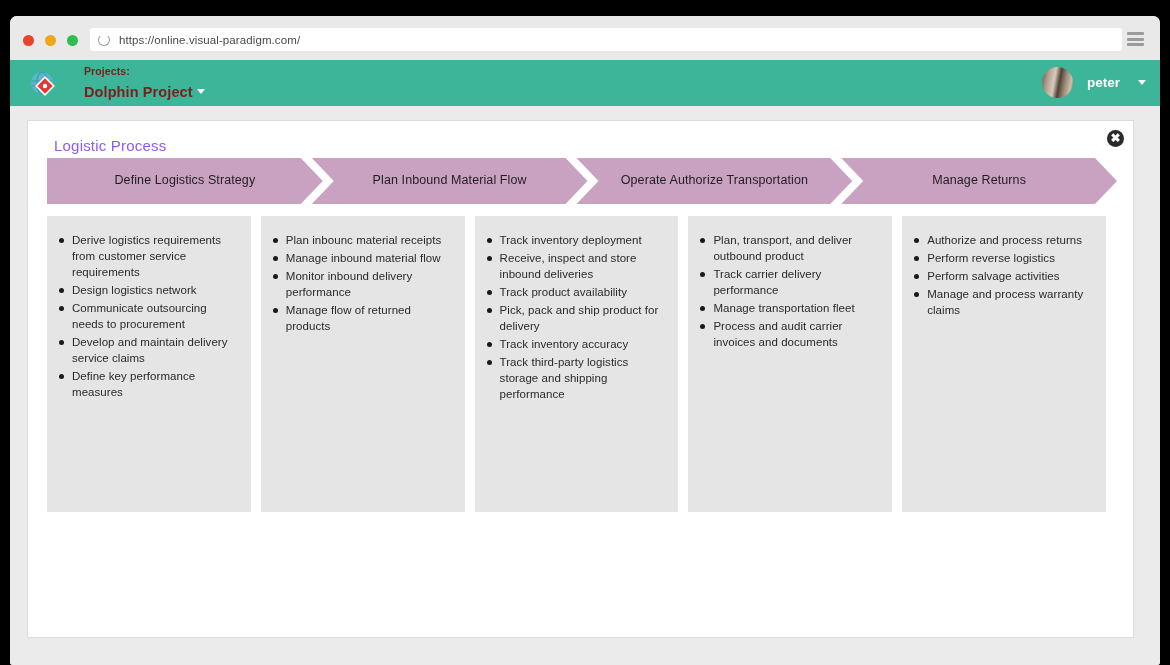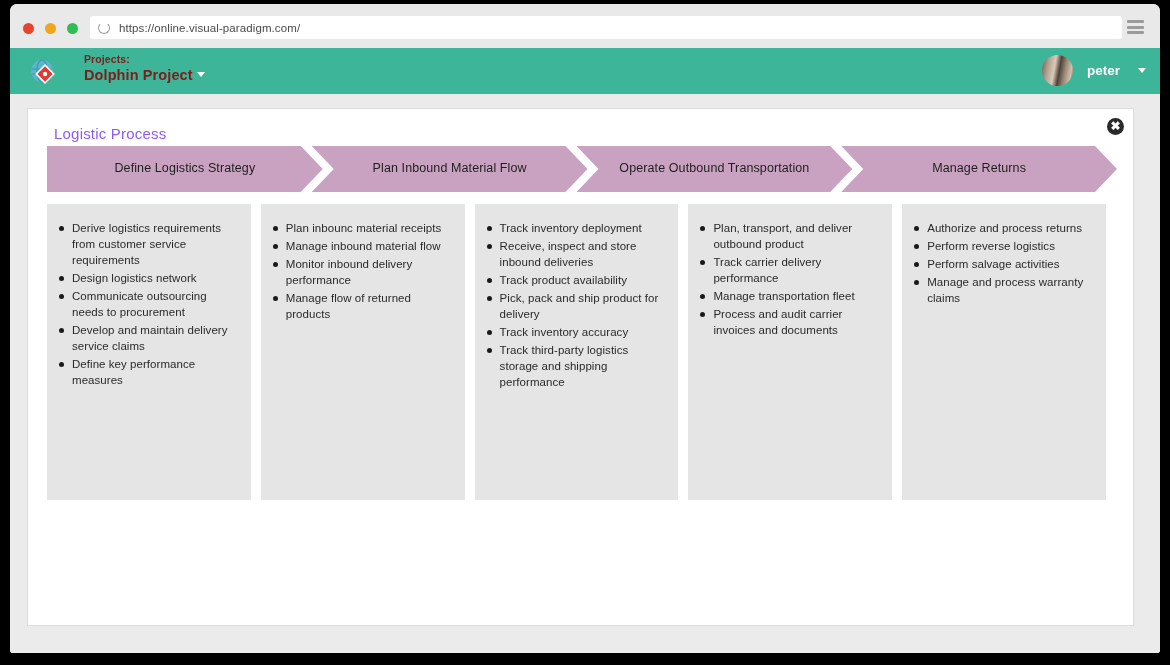--- a/index.html
+++ b/index.html
@@ -16,21 +16,21 @@
   .screen {
     position: relative;
     width: 1170px;
     height: 665px;
     background: #000000;
   }
 
   .browser {
     position: absolute;
     left: 10px;
-    top: 4px;
+    top: 16px;
     width: 1150px;
     height: 649px;
     background: #ebebeb;
     border-radius: 7px 7px 3px 3px;
     overflow: hidden;
   }
 
   
   .chrome {
     position: relative;
@@ -120,21 +120,21 @@
   .proj-label {
     font-size: 10.5px;
     font-weight: bold;
     display:block;
     letter-spacing: .1px;
   }
   .proj-name {
     font-size: 14.5px;
     font-weight: bold;
     display:inline-block;
-    margin-top: 2px;
+    margin-top: 7px;
     letter-spacing: .1px;
   }
   .caret-down {
     display:inline-block;
     width: 0; height: 0;
     border-left: 4.5px solid transparent;
     border-right: 4.5px solid transparent;
     border-top: 5px solid #ffffff;
     margin-left: 4px;
     vertical-align: 3px;
@@ -336,21 +336,21 @@
         <div class="card-title">Logistic Process</div>
 
         <div class="chevron-row">
           <div class="chev">
             <span class="chev-label">Define Logistics Strategy</span>
           </div>
           <div class="chev">
             <span class="chev-label">Plan Inbound Material Flow</span>
           </div>
           <div class="chev">
-            <span class="chev-label">Operate Outbound Transportation</span>
+            <span class="chev-label">Operate Authorize Transportation</span>
           </div>
           <div class="chev">
             <span class="chev-label">Manage Returns</span>
           </div>
         </div>
 
         <div class="cols">
           <div class="col">
             <ul>
                 <li>Derive logistics requirements from customer service requirements</li>

